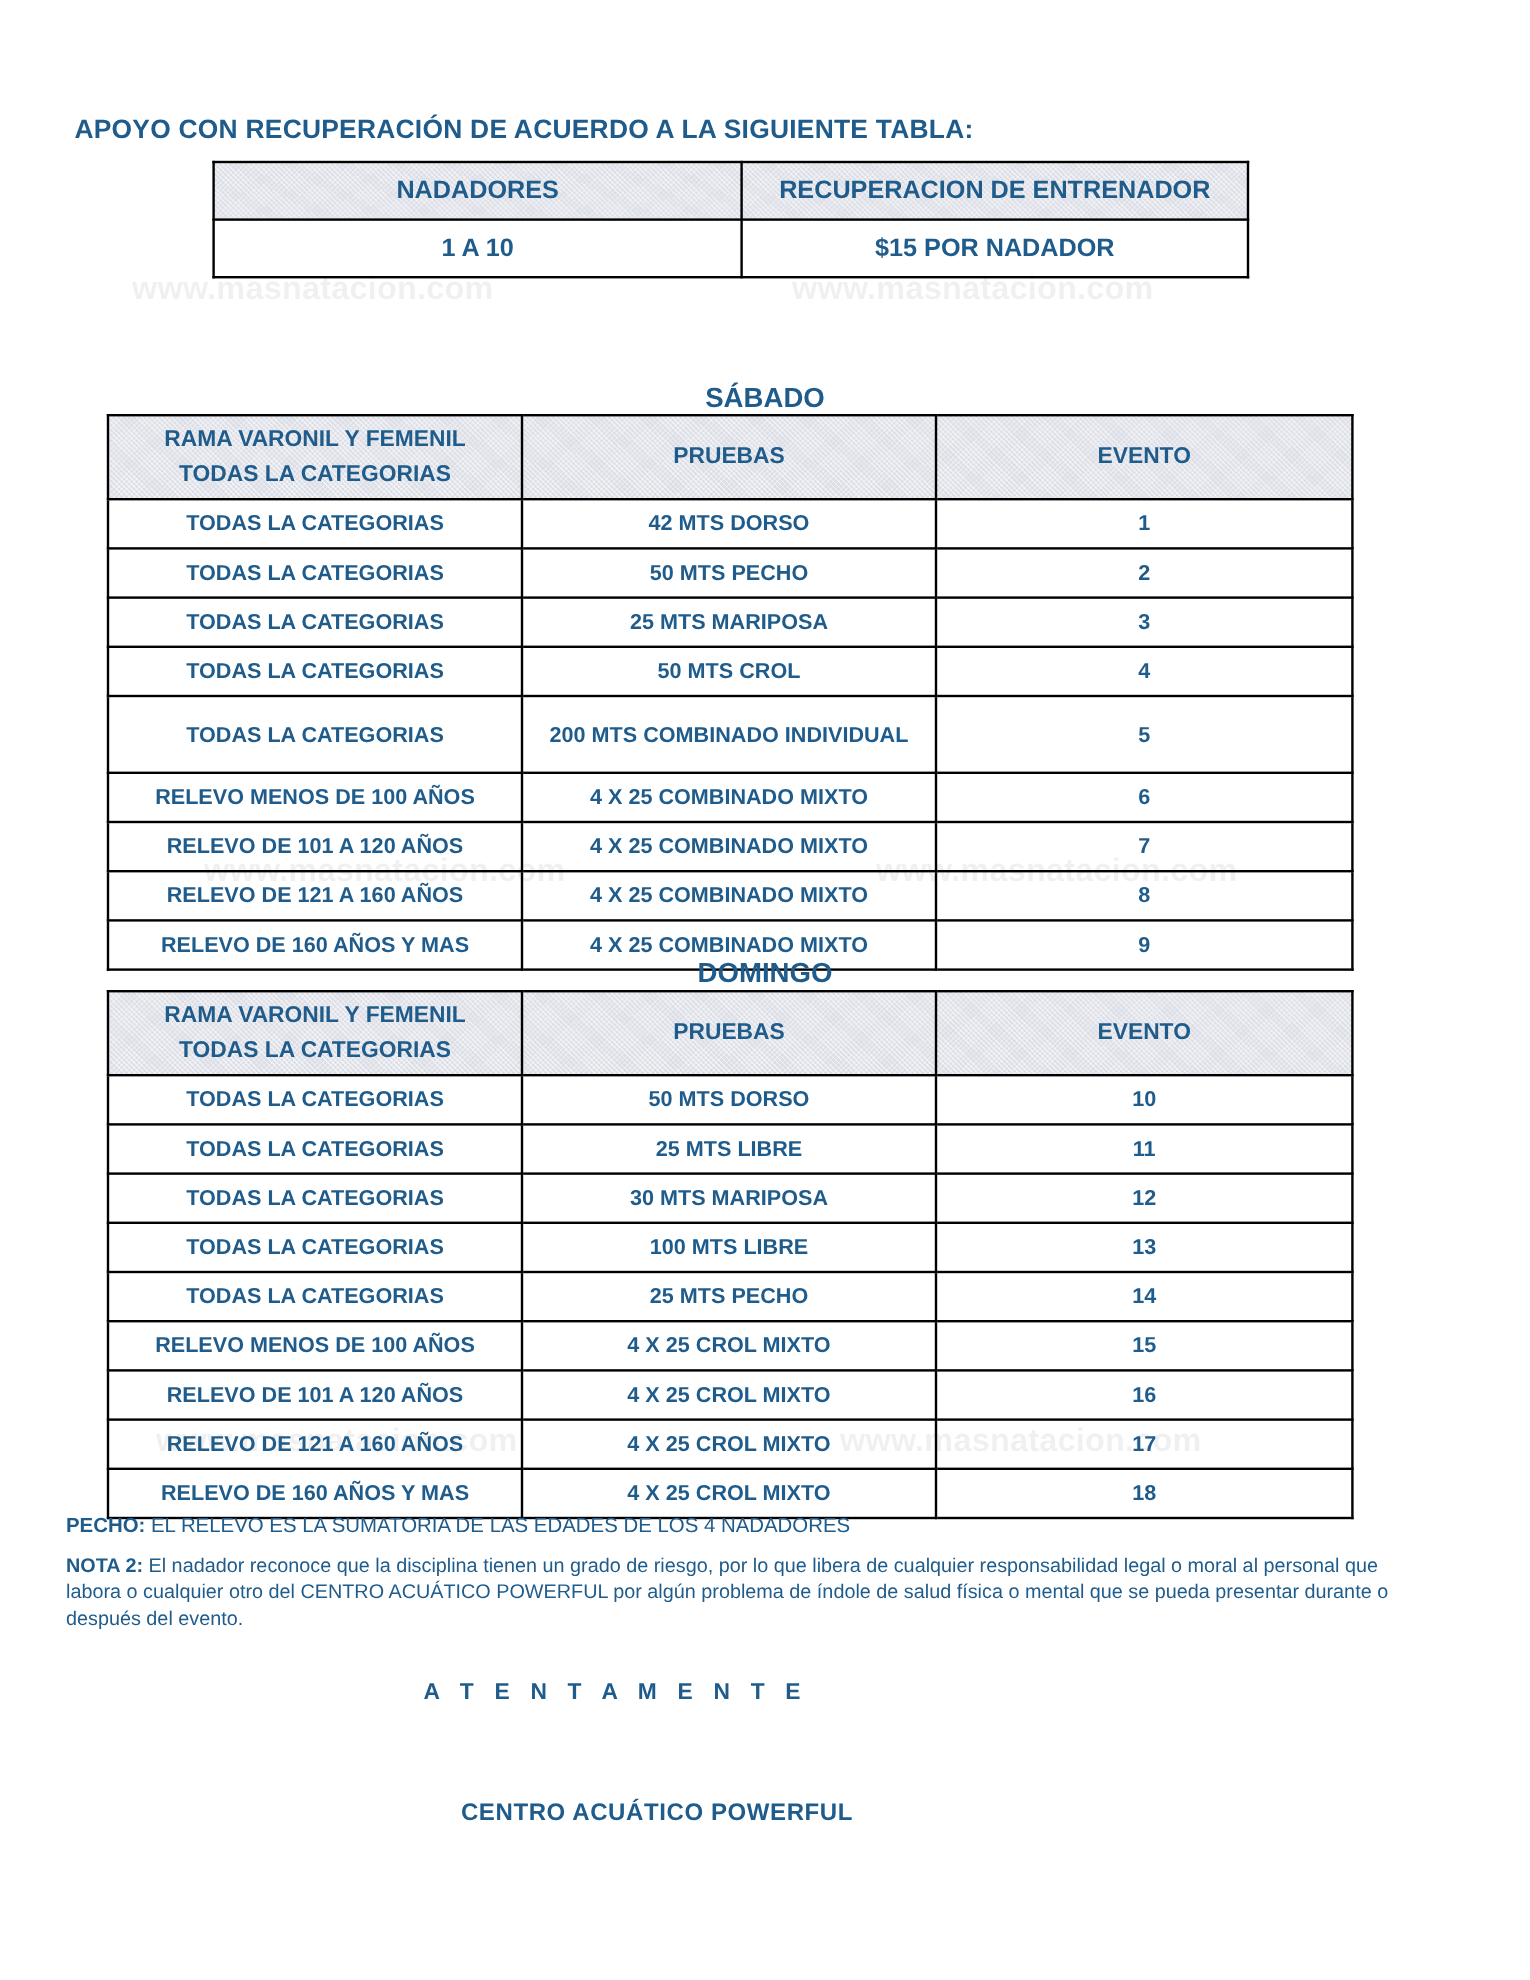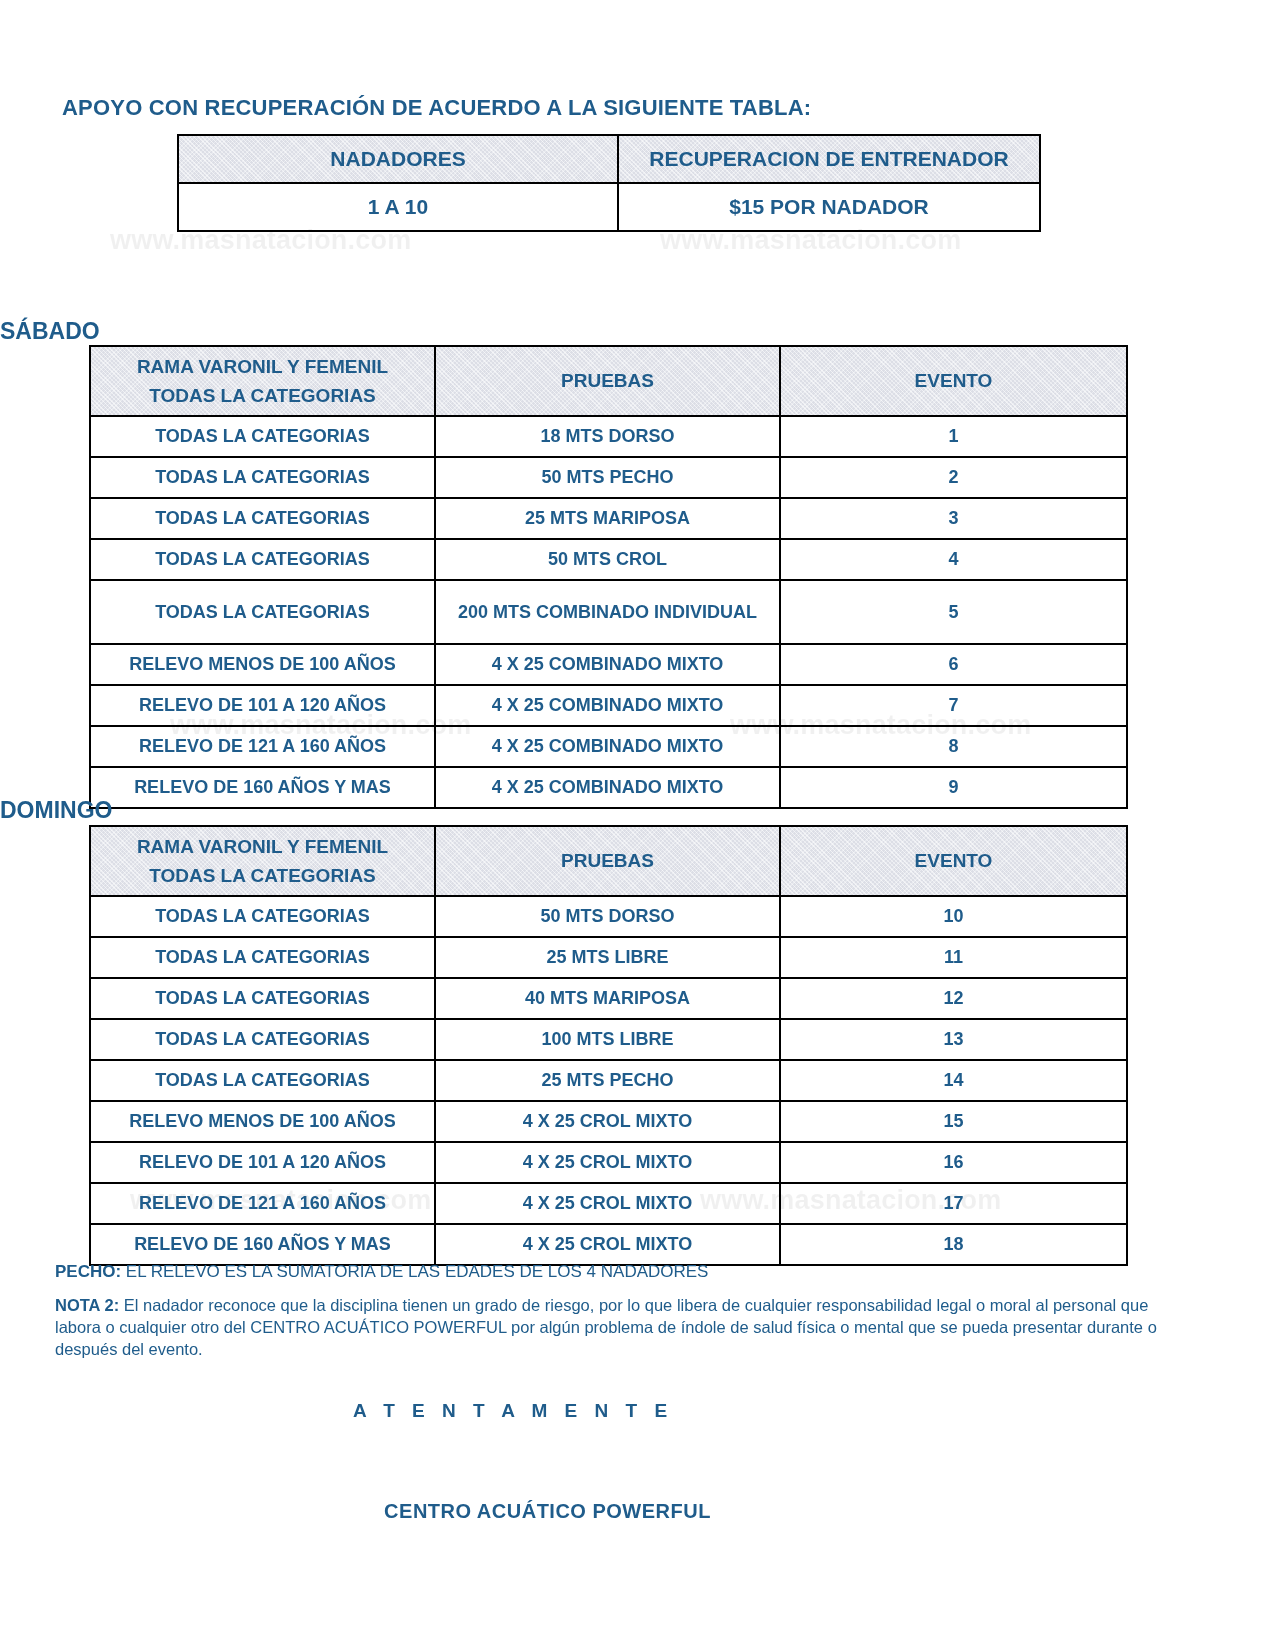--- a/index.html
+++ b/index.html
@@ -90,20 +90,21 @@
     font-size: 21px;
     height: 40px;
   }
   .fees-table col.c1 { width: 440px; }
   .fees-table col.c2 { width: 422px; }
 
   
   .day-title {
     position: absolute;
     width: 1275px;
+    text-align: center;
     font-size: 23px;
     font-weight: bold;
     color: #1f5c8b;
   }
   #sabado-title { top: 318px; left: 0; }
   #domingo-title { top: 797px; left: 0; }
 
   
   .sched-table {
     position: absolute;
@@ -229,21 +230,21 @@
             <span>RAMA VARONIL Y FEMENIL</span><br>
             <span>TODAS LA CATEGORIAS</span>
           </th>
           <th class="hdr">PRUEBAS</th>
           <th class="hdr">EVENTO</th>
         </tr>
       </thead>
       <tbody id="sabado-body">
           <tr>
             <td>TODAS LA CATEGORIAS</td>
-            <td>18 MTS DORSO</td>
+            <td>42 MTS DORSO</td>
             <td class="evt-cell">1</td>
           </tr>
           <tr>
             <td>TODAS LA CATEGORIAS</td>
             <td>50 MTS PECHO</td>
             <td class="evt-cell">2</td>
           </tr>
           <tr>
             <td>TODAS LA CATEGORIAS</td>
             <td>25 MTS MARIPOSA</td>
@@ -306,21 +307,21 @@
             <td>50 MTS DORSO</td>
             <td class="evt-cell">10</td>
           </tr>
           <tr>
             <td>TODAS LA CATEGORIAS</td>
             <td>25 MTS LIBRE</td>
             <td class="evt-cell">11</td>
           </tr>
           <tr>
             <td>TODAS LA CATEGORIAS</td>
-            <td>40 MTS MARIPOSA</td>
+            <td>30 MTS MARIPOSA</td>
             <td class="evt-cell">12</td>
           </tr>
           <tr>
             <td>TODAS LA CATEGORIAS</td>
             <td>100 MTS LIBRE</td>
             <td class="evt-cell">13</td>
           </tr>
           <tr>
             <td>TODAS LA CATEGORIAS</td>
             <td>25 MTS PECHO</td>

